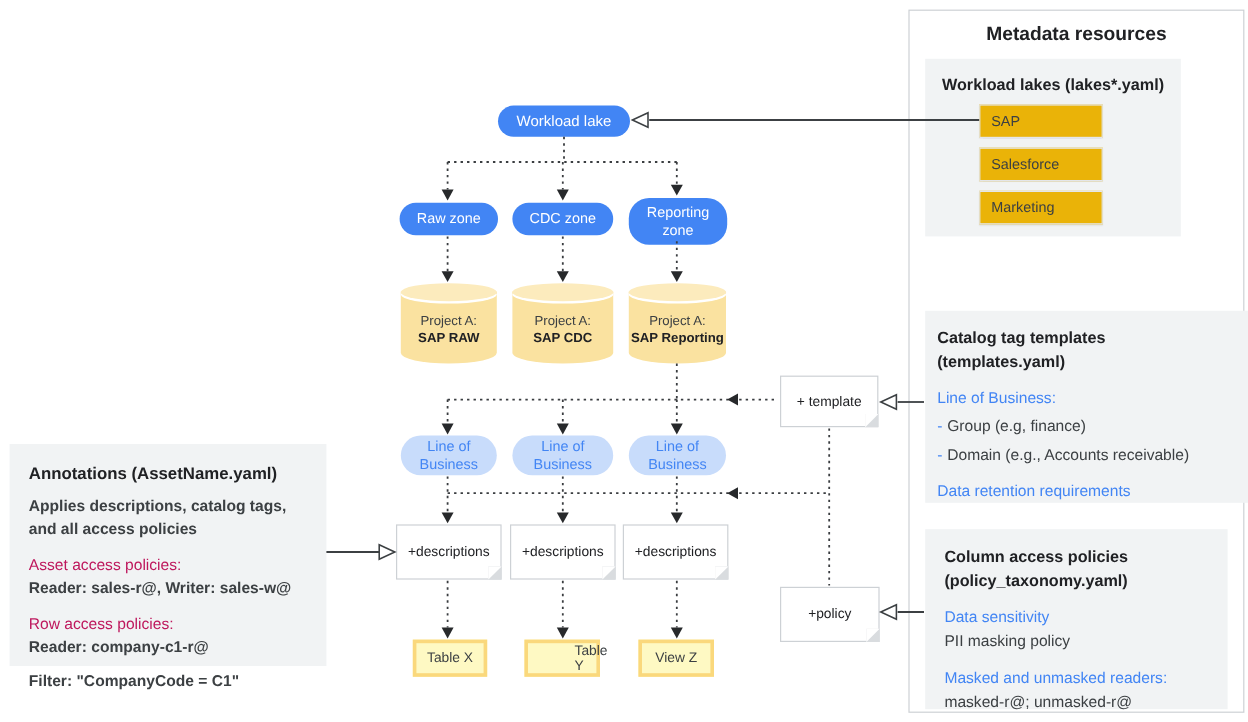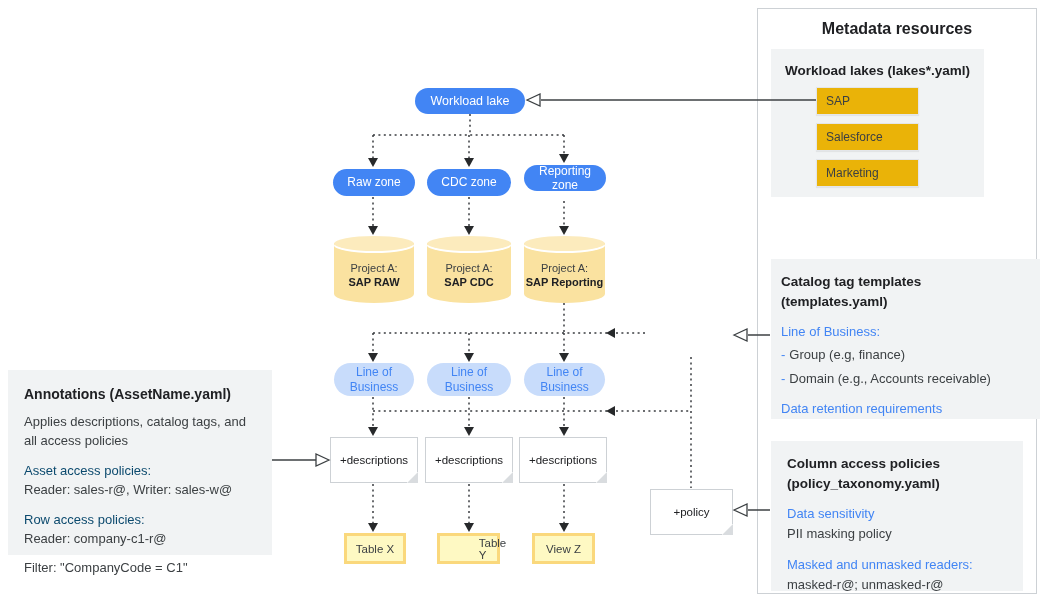--- a/index.html
+++ b/index.html
@@ -19,21 +19,21 @@
 
   
   .pill {
     position:absolute; background:#4285F4; color:#fff;
     display:flex; align-items:center; justify-content:center; text-align:center;
     border-radius:17px; font-size:12px; line-height:1.18; padding:0 6px; box-sizing:border-box; z-index:4;
   }
   #lake  { left:415px; top:88px;  width:110px; height:26px; font-size:12.5px; }
   #zone1 { left:333px; top:169px; width:82px;  height:27px; }
   #zone2 { left:427px; top:169px; width:84px;  height:27px; }
-  #zone3 { left:524px; top:165px; width:82px;  height:26px; }
+  #zone3 { left:524px; top:165px; width:82px;  height:39px; }
   .lobp  { background:#C8DCFB; color:#4285F4; border-radius:17px; }
   #lob1  { left:334px; top:363px; width:80px; height:33px; }
   #lob2  { left:427px; top:363px; width:84px; height:33px; }
   #lob3  { left:524px; top:363px; width:81px; height:33px; }
 
   .cyl { position:absolute; z-index:4; }
   #cyl1 { left:334px; top:236px; width:80px; height:67px; }
   #cyl2 { left:427px; top:236px; width:84px; height:67px; }
   #cyl3 { left:524px; top:236px; width:81px; height:67px; }
   .cyl-top  { position:absolute; left:0; right:0; top:0; height:15px; border-radius:50%;
@@ -63,22 +63,22 @@
     display:flex; align-items:center; justify-content:center; font-size:11.5px; color:#3C4043;
   }
   #tb1 { left:344px; top:533px; width:62px; height:31px; }
   #tb2 { left:437px; top:533px; width:63px; height:31px;padding-left:48px; }
   #tb3 { left:532px; top:533px; width:63px; height:31px; }
 
   
   #ann { left:8px; top:370px; width:264px; height:185px; background:#F1F3F4; z-index:3;
          padding:14px 16px; box-sizing:border-box; font-size:13px; line-height:1.45; }
   #ann .ttl { font-weight:bold; color:#202124; font-size:14px; margin-bottom:9px; }
-  #ann .blu { color:#0c4a6e; margin-top:11px; }
-  #ann .val { color:#3C4043; }
+  #ann .blu { color:#be185d; margin-top:11px; }
+  #ann .val { color:#3C4043;font-weight:bold; }
   #ann .flt { margin-top:11px; }
 
   
   #meta { left:757px; top:8px; width:280px; height:586px; background:#fff;
           border:1px solid #CDD1D5; z-index:3; box-sizing:border-box; }
   #meta .ptitle { text-align:center; font-weight:bold; color:#202124; font-size:16px; padding-top:11px; }
   .gcard { position:absolute; background:#F1F3F4; box-sizing:border-box; }
   #lakes-card { left:13px; top:40px; width:213px; height:148px; padding-top:14px; }
   #lakes-card .hd { text-align:center; font-weight:bold; color:#202124; font-size:13.5px; }
   .lake-item { position:absolute; left:45px; width:103px; height:28px; background:#eab308;
@@ -189,20 +189,21 @@
   </div>
 
   <div class="pill lobp" id="lob1">Line of Business</div>
   <div class="pill lobp" id="lob2">Line of Business</div>
   <div class="pill lobp" id="lob3">Line of Business</div>
 
   <div class="note" id="desc1">+descriptions</div>
   <div class="note" id="desc2">+descriptions</div>
   <div class="note" id="desc3">+descriptions</div>
 
+  <div class="note" id="tmpl">+ template</div>
   <div class="note" id="pol">+policy</div>
 
   <div class="tbox" id="tb1">Table X</div>
   <div class="tbox" id="tb2">Table Y</div>
   <div class="tbox" id="tb3">View Z</div>
 
   <div class="abs" id="ann">
     <div class="ttl">Annotations (AssetName.yaml)</div>
     <div class="val">Applies descriptions, catalog tags, and all access policies</div>
     <div class="blu">Asset access policies:</div>

